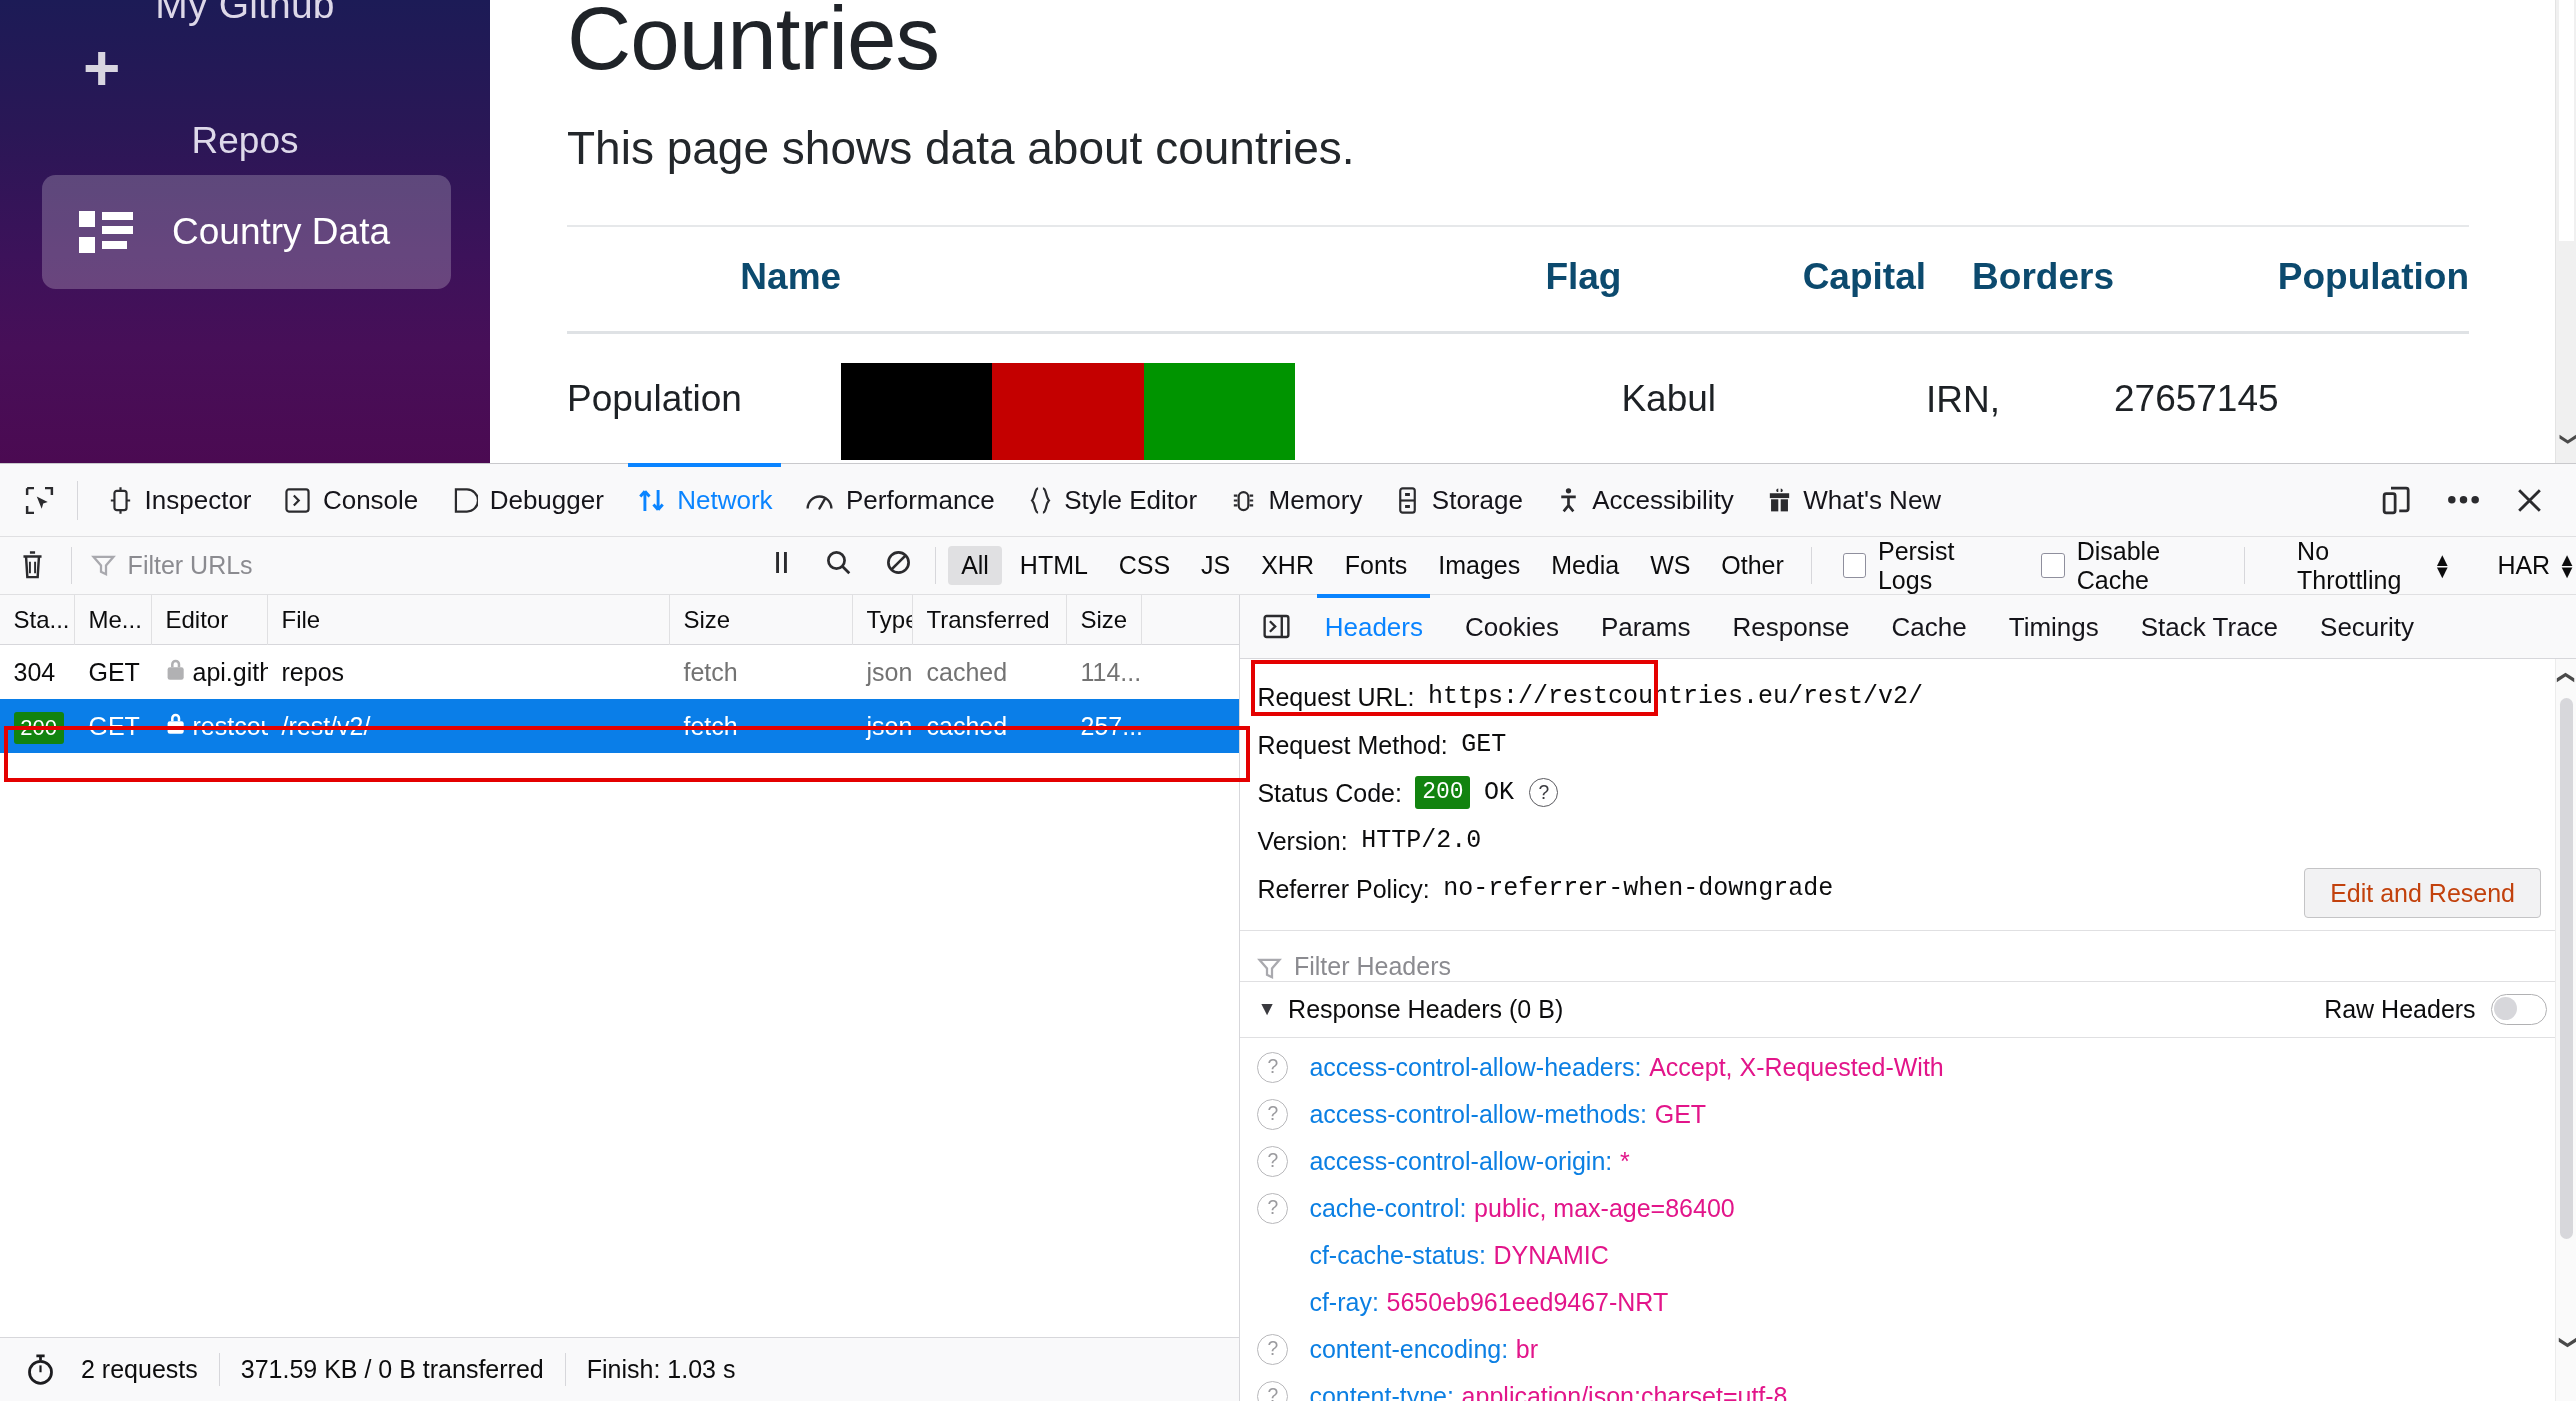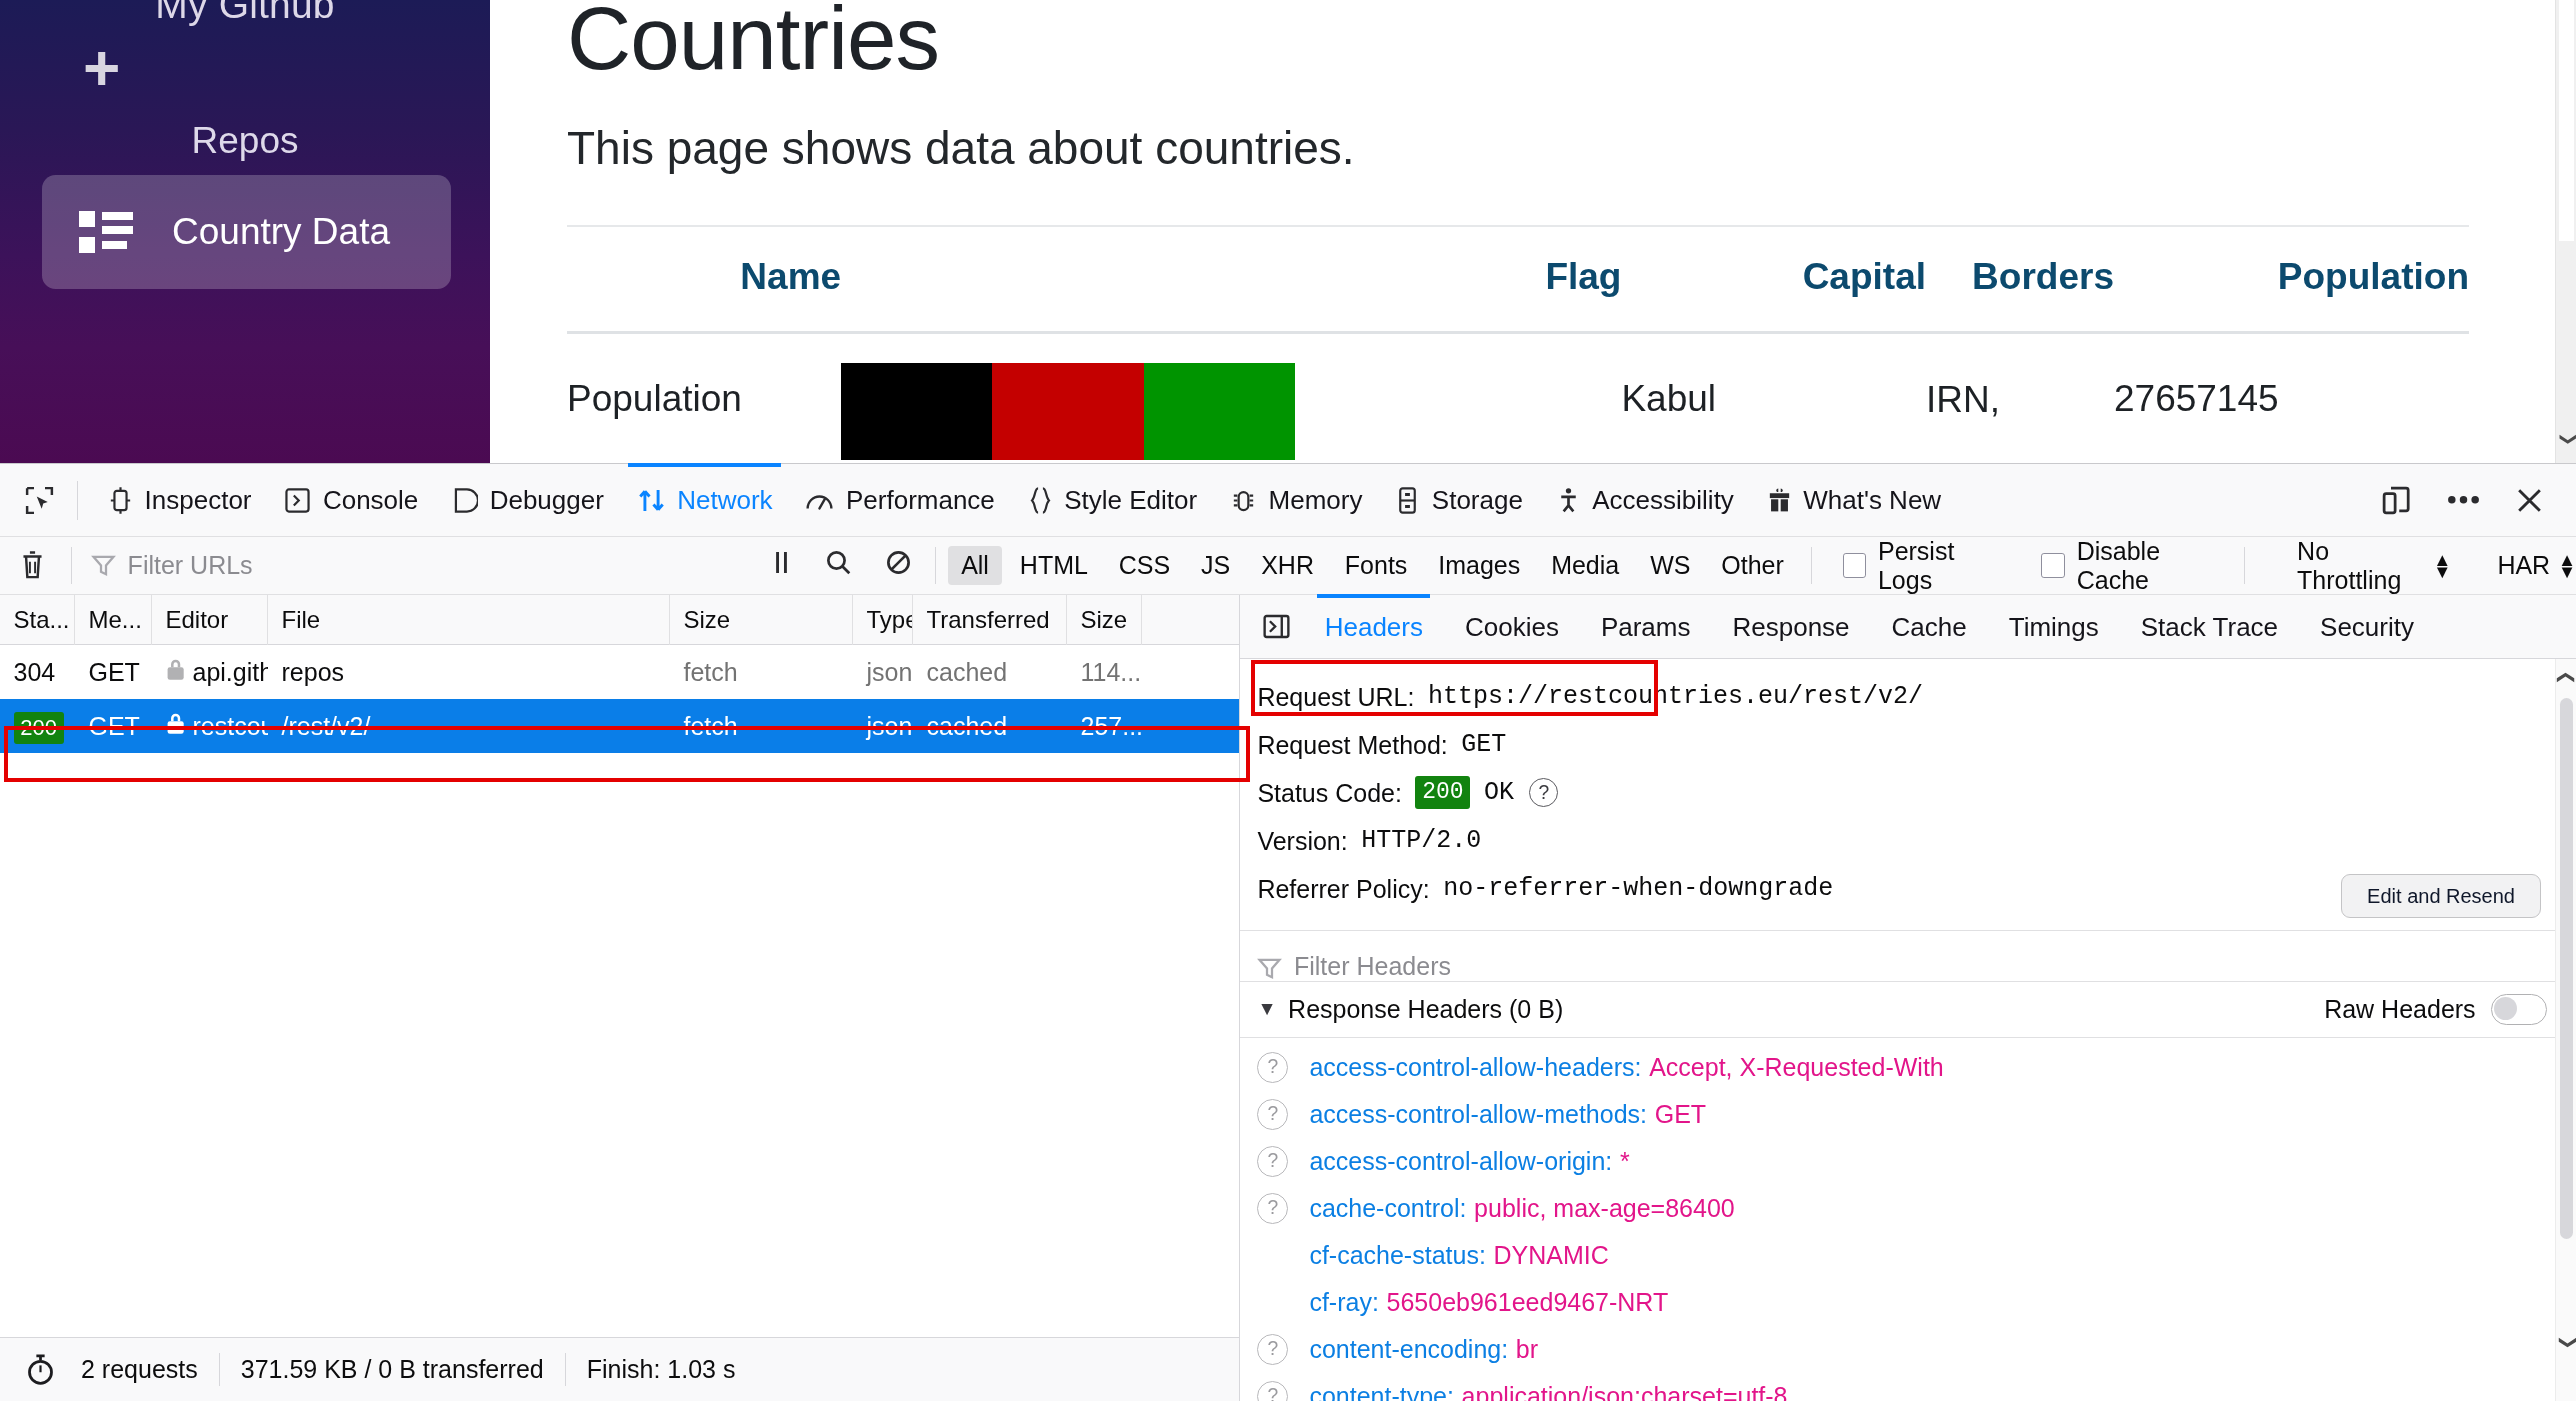--- a/index.html
+++ b/index.html
@@ -210,22 +210,22 @@
   .sum-row .lbl { font-family: "Liberation Sans", sans-serif; }
   .sum-row .val { font-family: "Liberation Mono", monospace; }
   .help-circle {
     display:inline-flex; width: 29px; height: 29px; border-radius: 50%;
     border: 1.9px solid #5a5a5f; color:#3a3a3f; font-size: 19.3px;
     align-items:center; justify-content:center; margin-left: 15.4px;
     font-family:"Liberation Sans", sans-serif;
   }
   .edit-resend {
     position: absolute; right: 35px; bottom: 11.6px;
-    border: 1px solid #c4c4c6; background: #f2f2f3; border-radius: 9px;
-    font-size: 20px; padding: 9.7px 25px; color: #0f172a;
+    border: 1px solid #c4c4c6; background: #f2f2f3; border-radius: 4px;
+    font-size: 25px; padding: 9.7px 25px; color: #c2410c;
     font-family: "Liberation Sans", sans-serif;
   }
   .det-filter {
     flex: 0 0 auto; height: 52px; display: flex; align-items: flex-end; gap: 11.6px;
     padding-left: 17.4px; border-top: 1px solid #e0e0e2; border-bottom: 1px solid #e0e0e2;
     background: #fff;
   }
   .det-filter .ph { color: #8b8b90; font-size: 25px; }
   .hdr-group {
     flex: 0 0 auto; height: 56px; display: flex; align-items: center;

